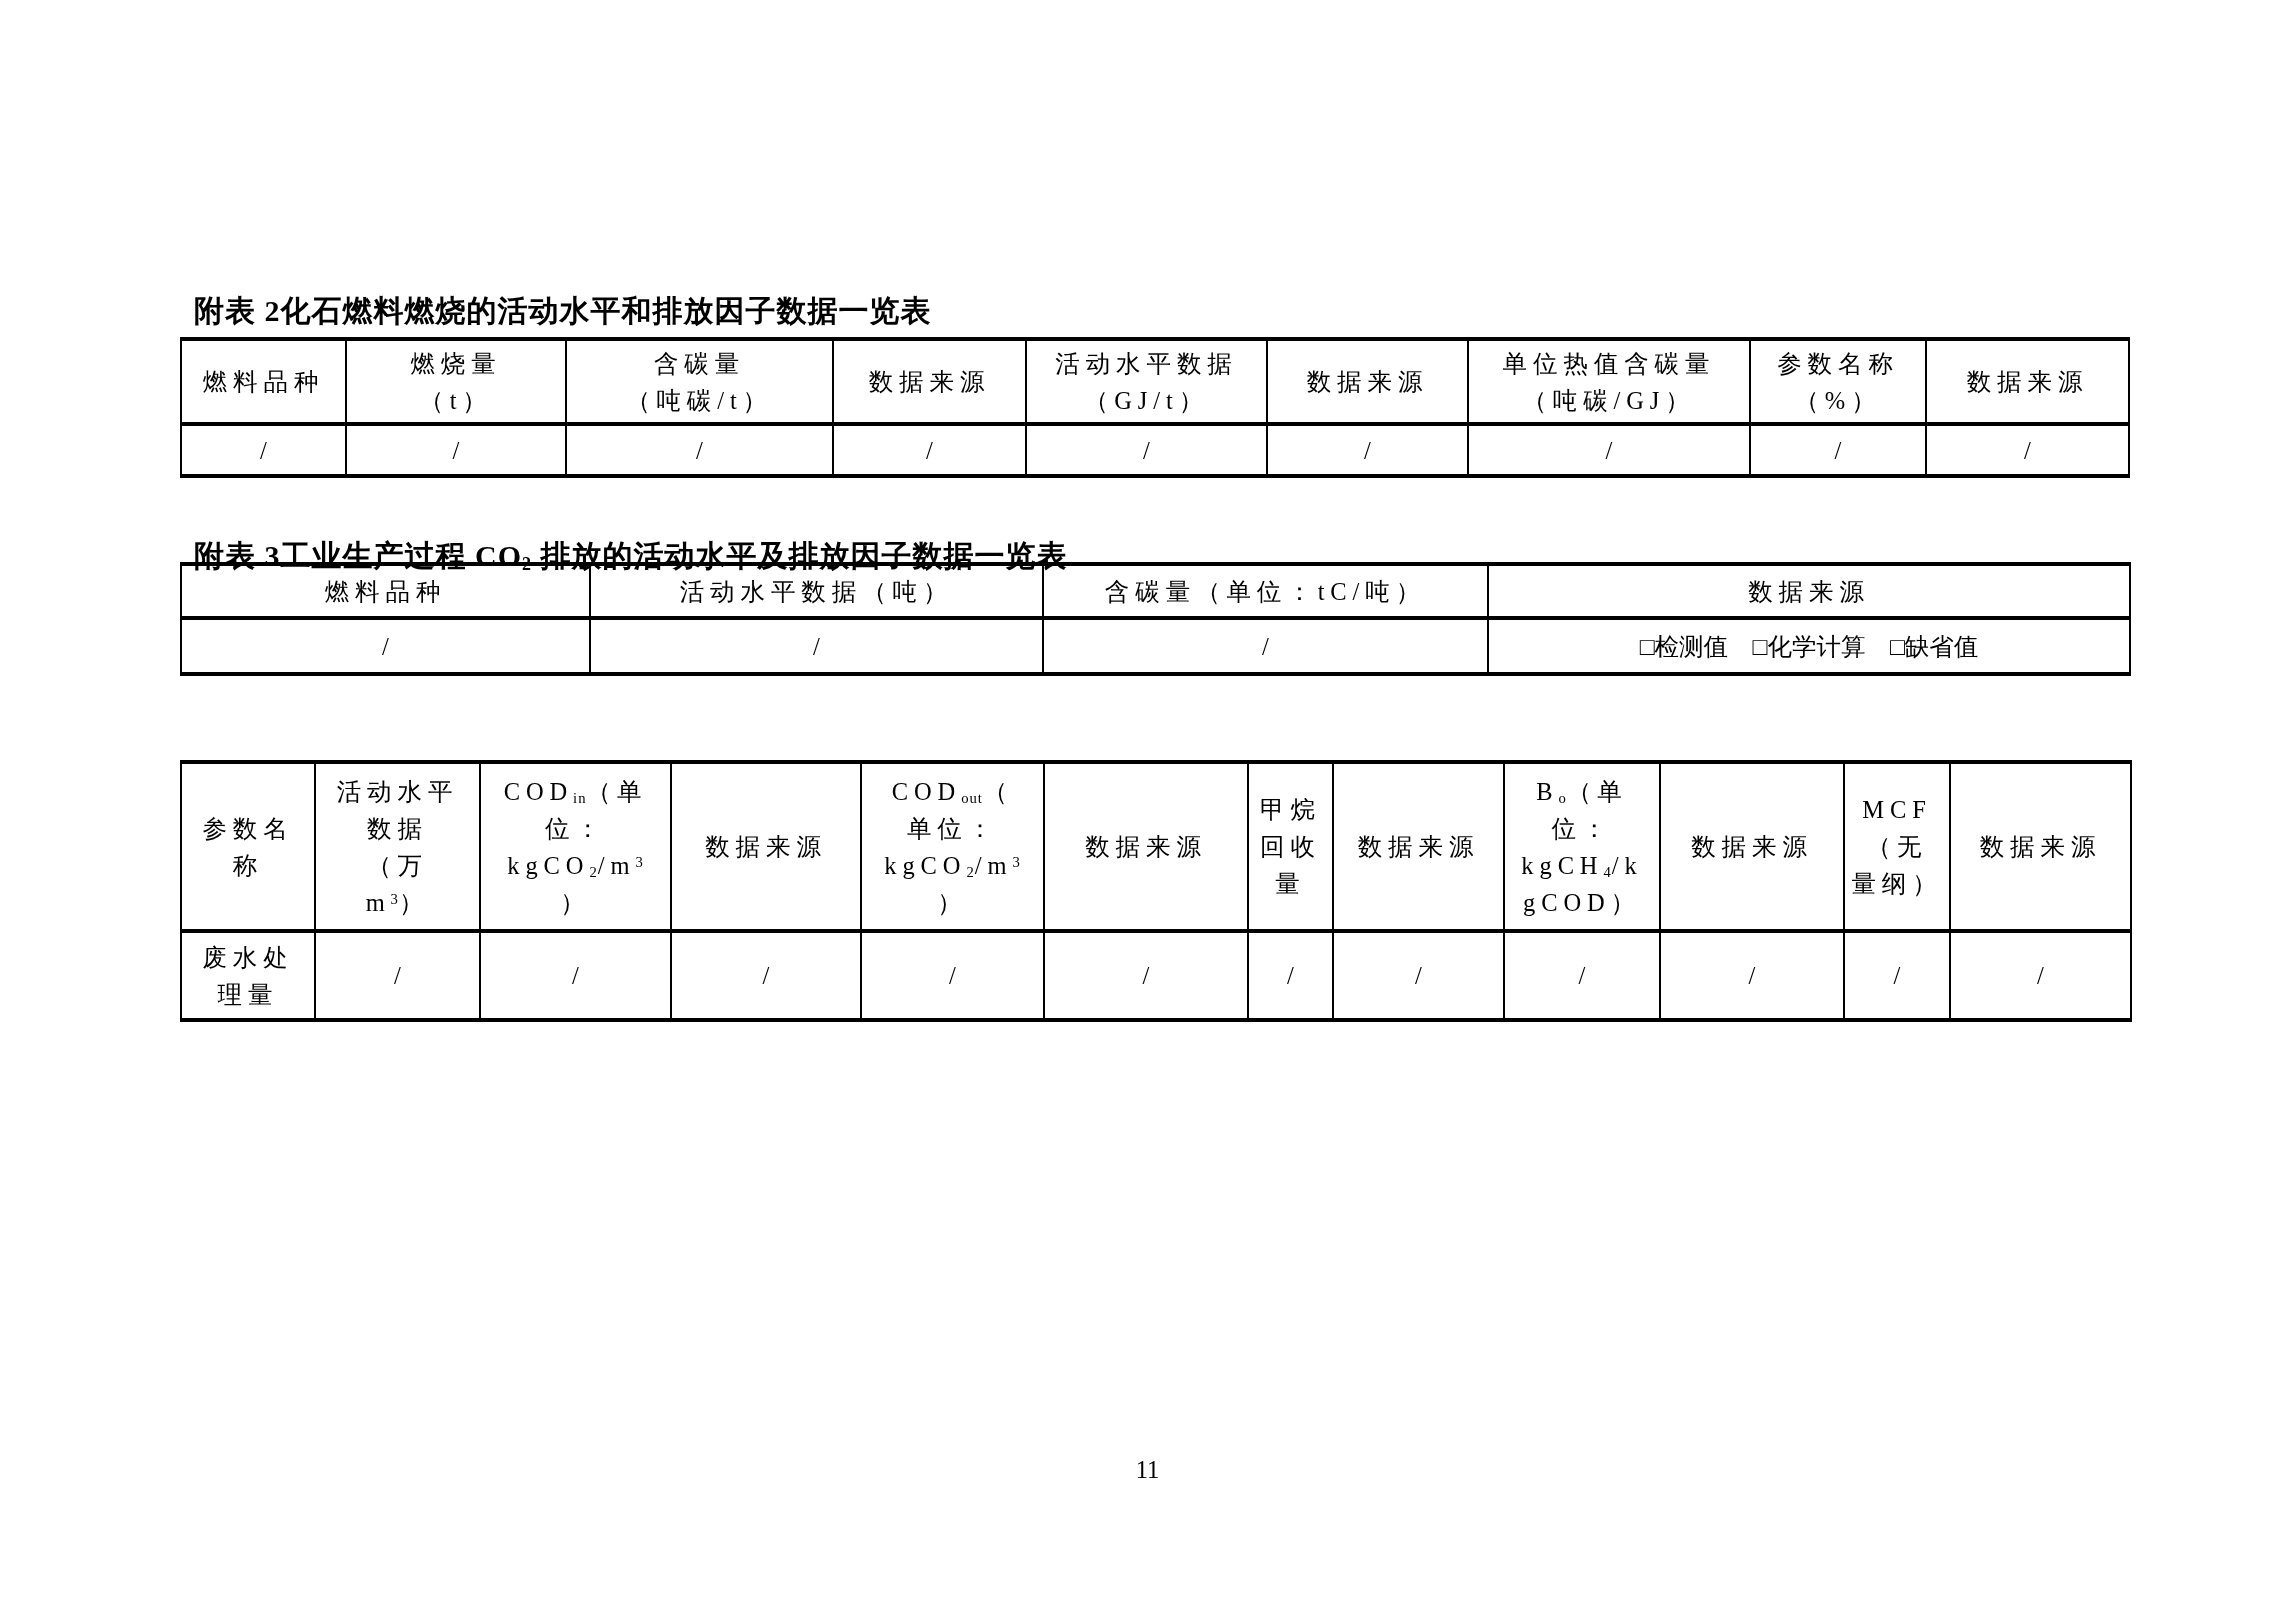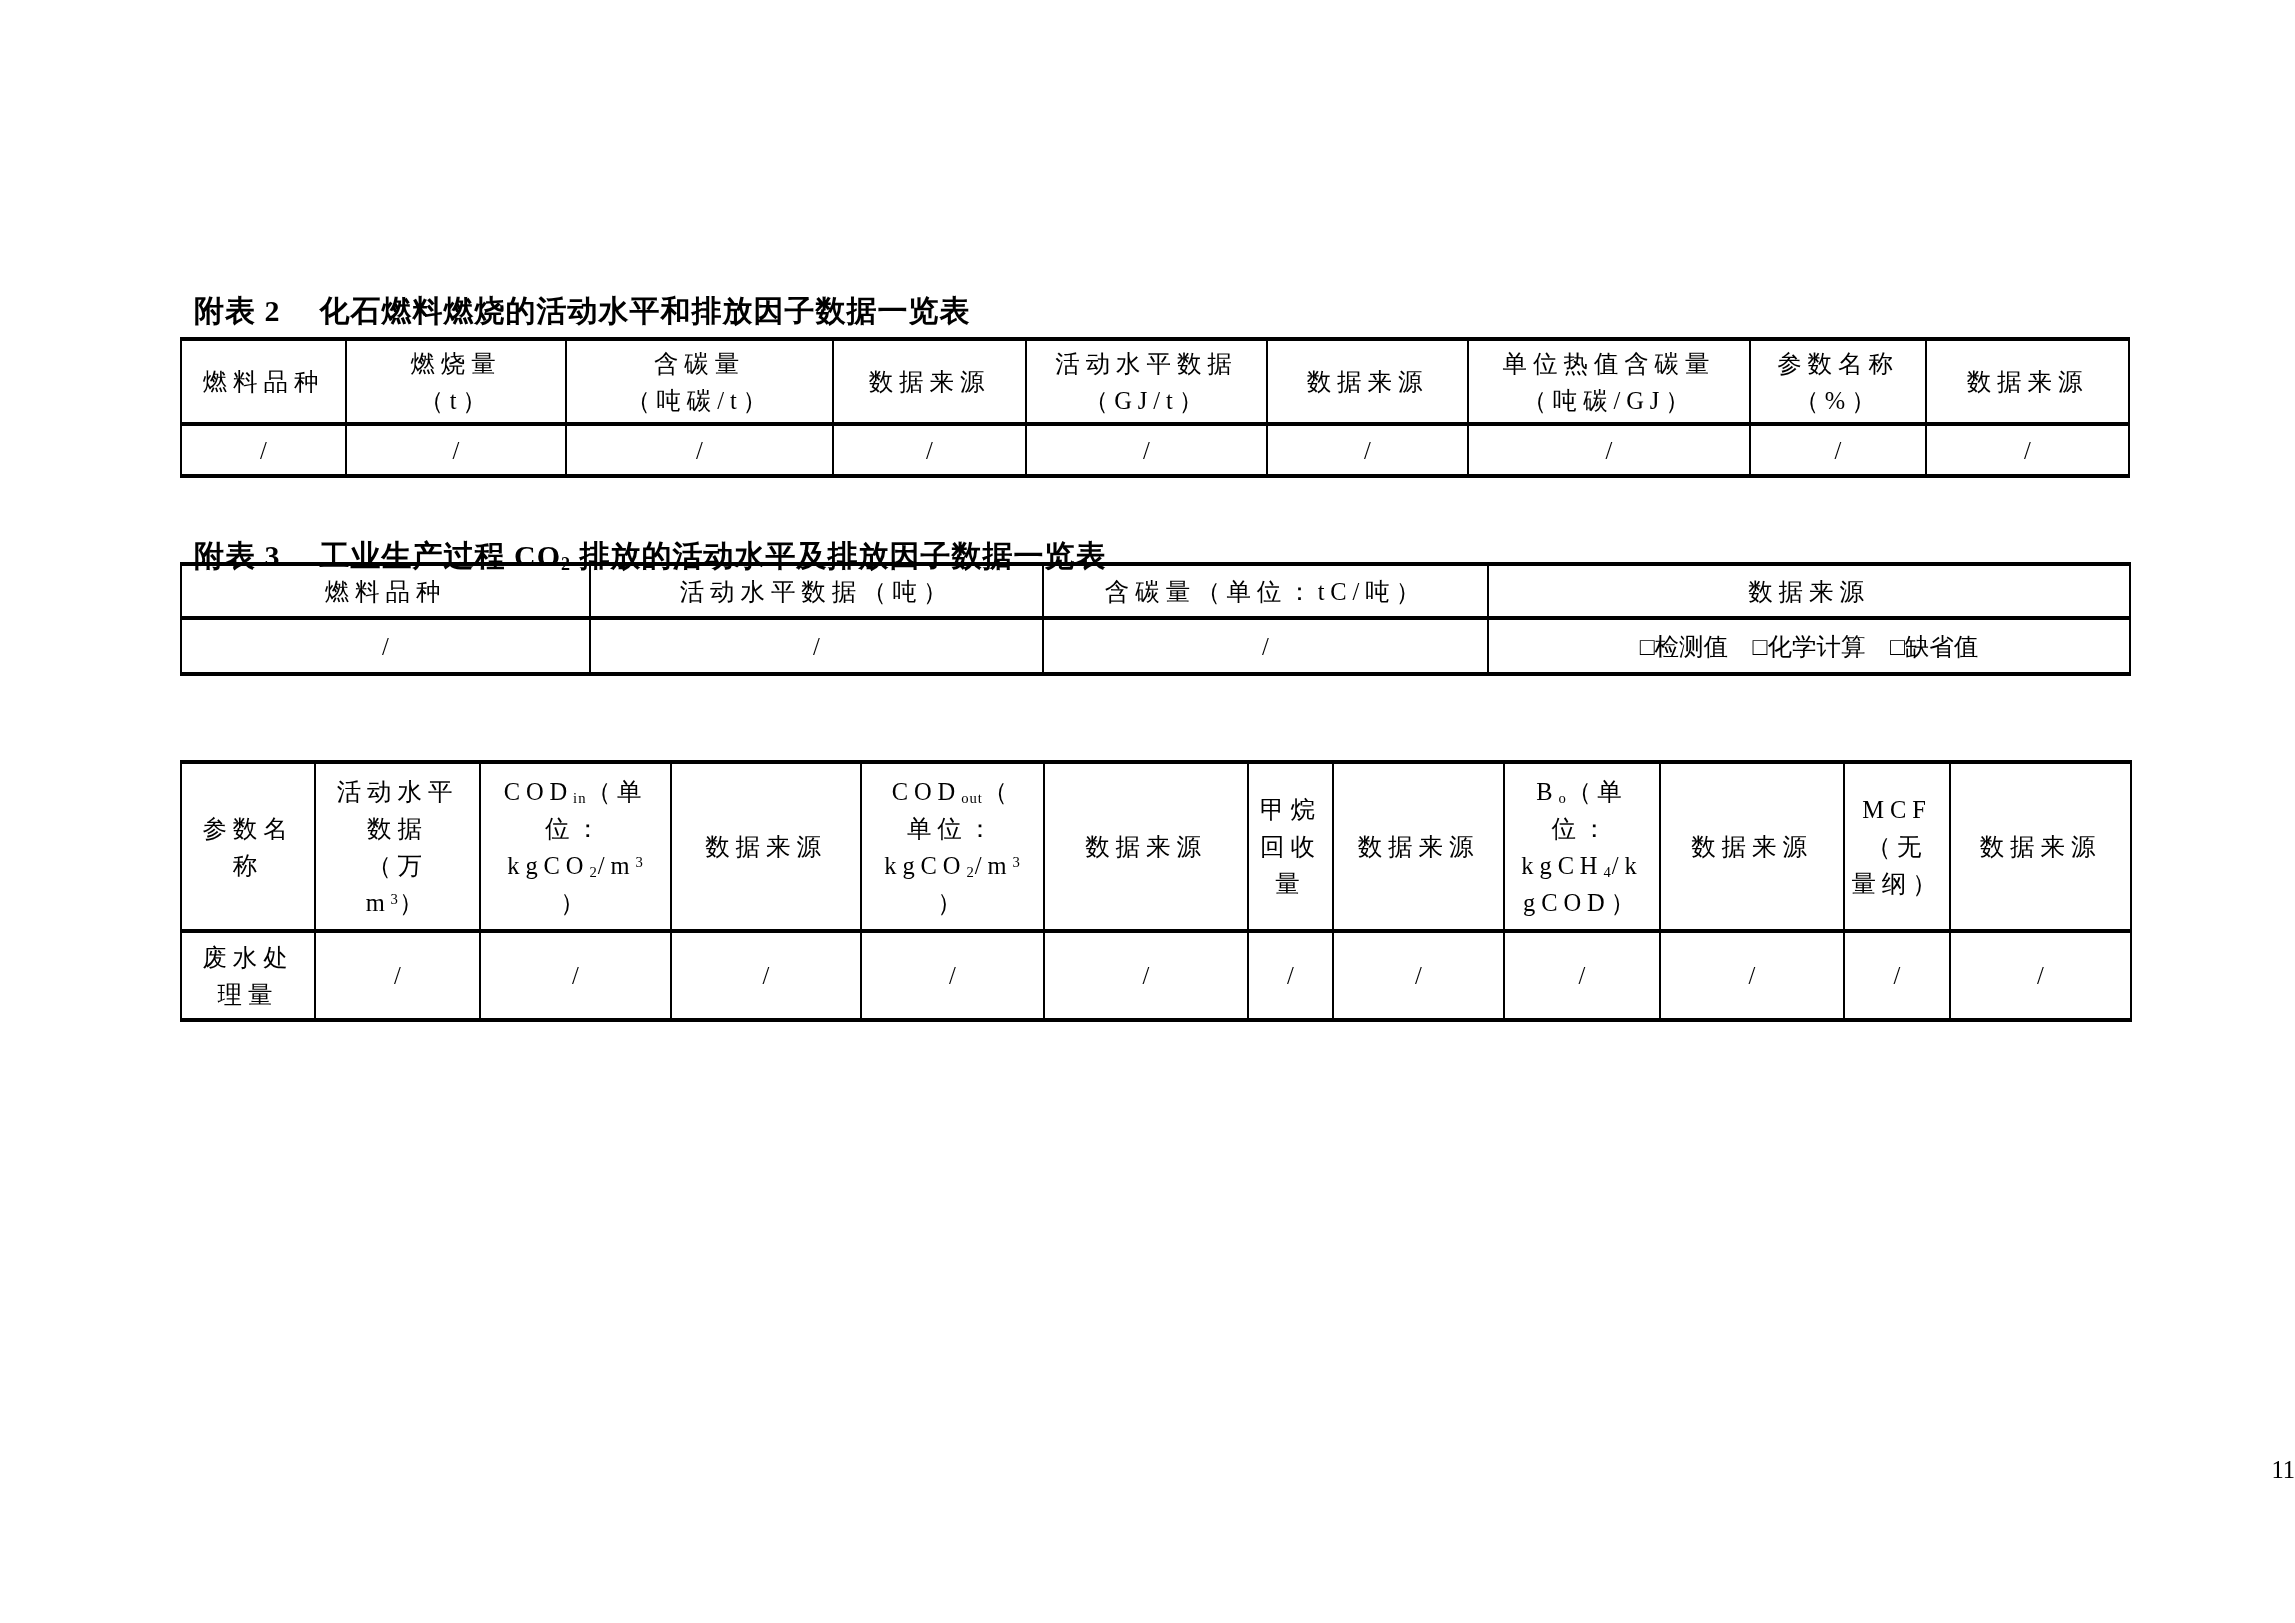--- a/index.html
+++ b/index.html
@@ -3,42 +3,42 @@
 <meta charset="utf-8">
 <style>
   html,body{margin:0;padding:0}
   .page{position:relative;width:2295px;height:1623px;background:#ffffff;color:#000;
         font-family:"Liberation Serif","DejaVu Serif",serif;overflow:hidden}
   .doc-title{position:absolute;left:194px;font-size:30px;font-weight:700;line-height:37px;
              letter-spacing:1px;white-space:nowrap}
   #title-2{top:267px}
   #title-3{top:512px}
   #title-4{top:696px}
-  .title-prefix{margin-right:39px}
+  .title-prefix{}
   table.t{position:absolute;left:180px;width:1949px;table-layout:fixed;border-collapse:collapse;
           border-top:4.9px solid #000;border-bottom:4.9px solid #000}
   #table-2{top:337px}
   #table-3{top:562px}
   #table-4{top:760px}
   .t th,.t td{border:2px solid #000;text-align:center;vertical-align:middle;font-weight:400;
               white-space:pre-wrap;padding:2.9px 2px;overflow:hidden}
   .t th{font-size:24.5px;line-height:37px;letter-spacing:5.9px}
   .t td{font-size:24.5px;line-height:37px;letter-spacing:0}
   .t thead th{border-bottom:4.9px solid #000}
   #table-2 thead tr{height:85px}
   #table-2 tbody tr{height:52px}
   #table-3 thead tr{height:54px}
   #table-3 tbody tr{height:56px}
   #table-4 thead tr{height:169px}
   #table-4 tbody tr{height:89px}
   #table-4 tbody td:first-child{letter-spacing:5.9px}
   sub,sup{font-size:60%;letter-spacing:1px;line-height:0}
   sub{vertical-align:-0.22em}
   sup{vertical-align:0.5em}
-  .page-number{position:absolute;top:1456px;left:0;width:100%;text-align:right;font-size:24.5px}
+  .page-number{position:absolute;top:1456px;left:0;width:100%;text-align:center;font-size:24.5px}
 </style>
 </head>
 <body>
 
 <div class="page">
 
   <h2 class="doc-title" id="title-2">
     <span class="title-prefix">附表 2</span><span>化石燃料燃烧的活动水平和排放因子数据一览表</span>
   </h2>
   <table class="t" id="table-2">

